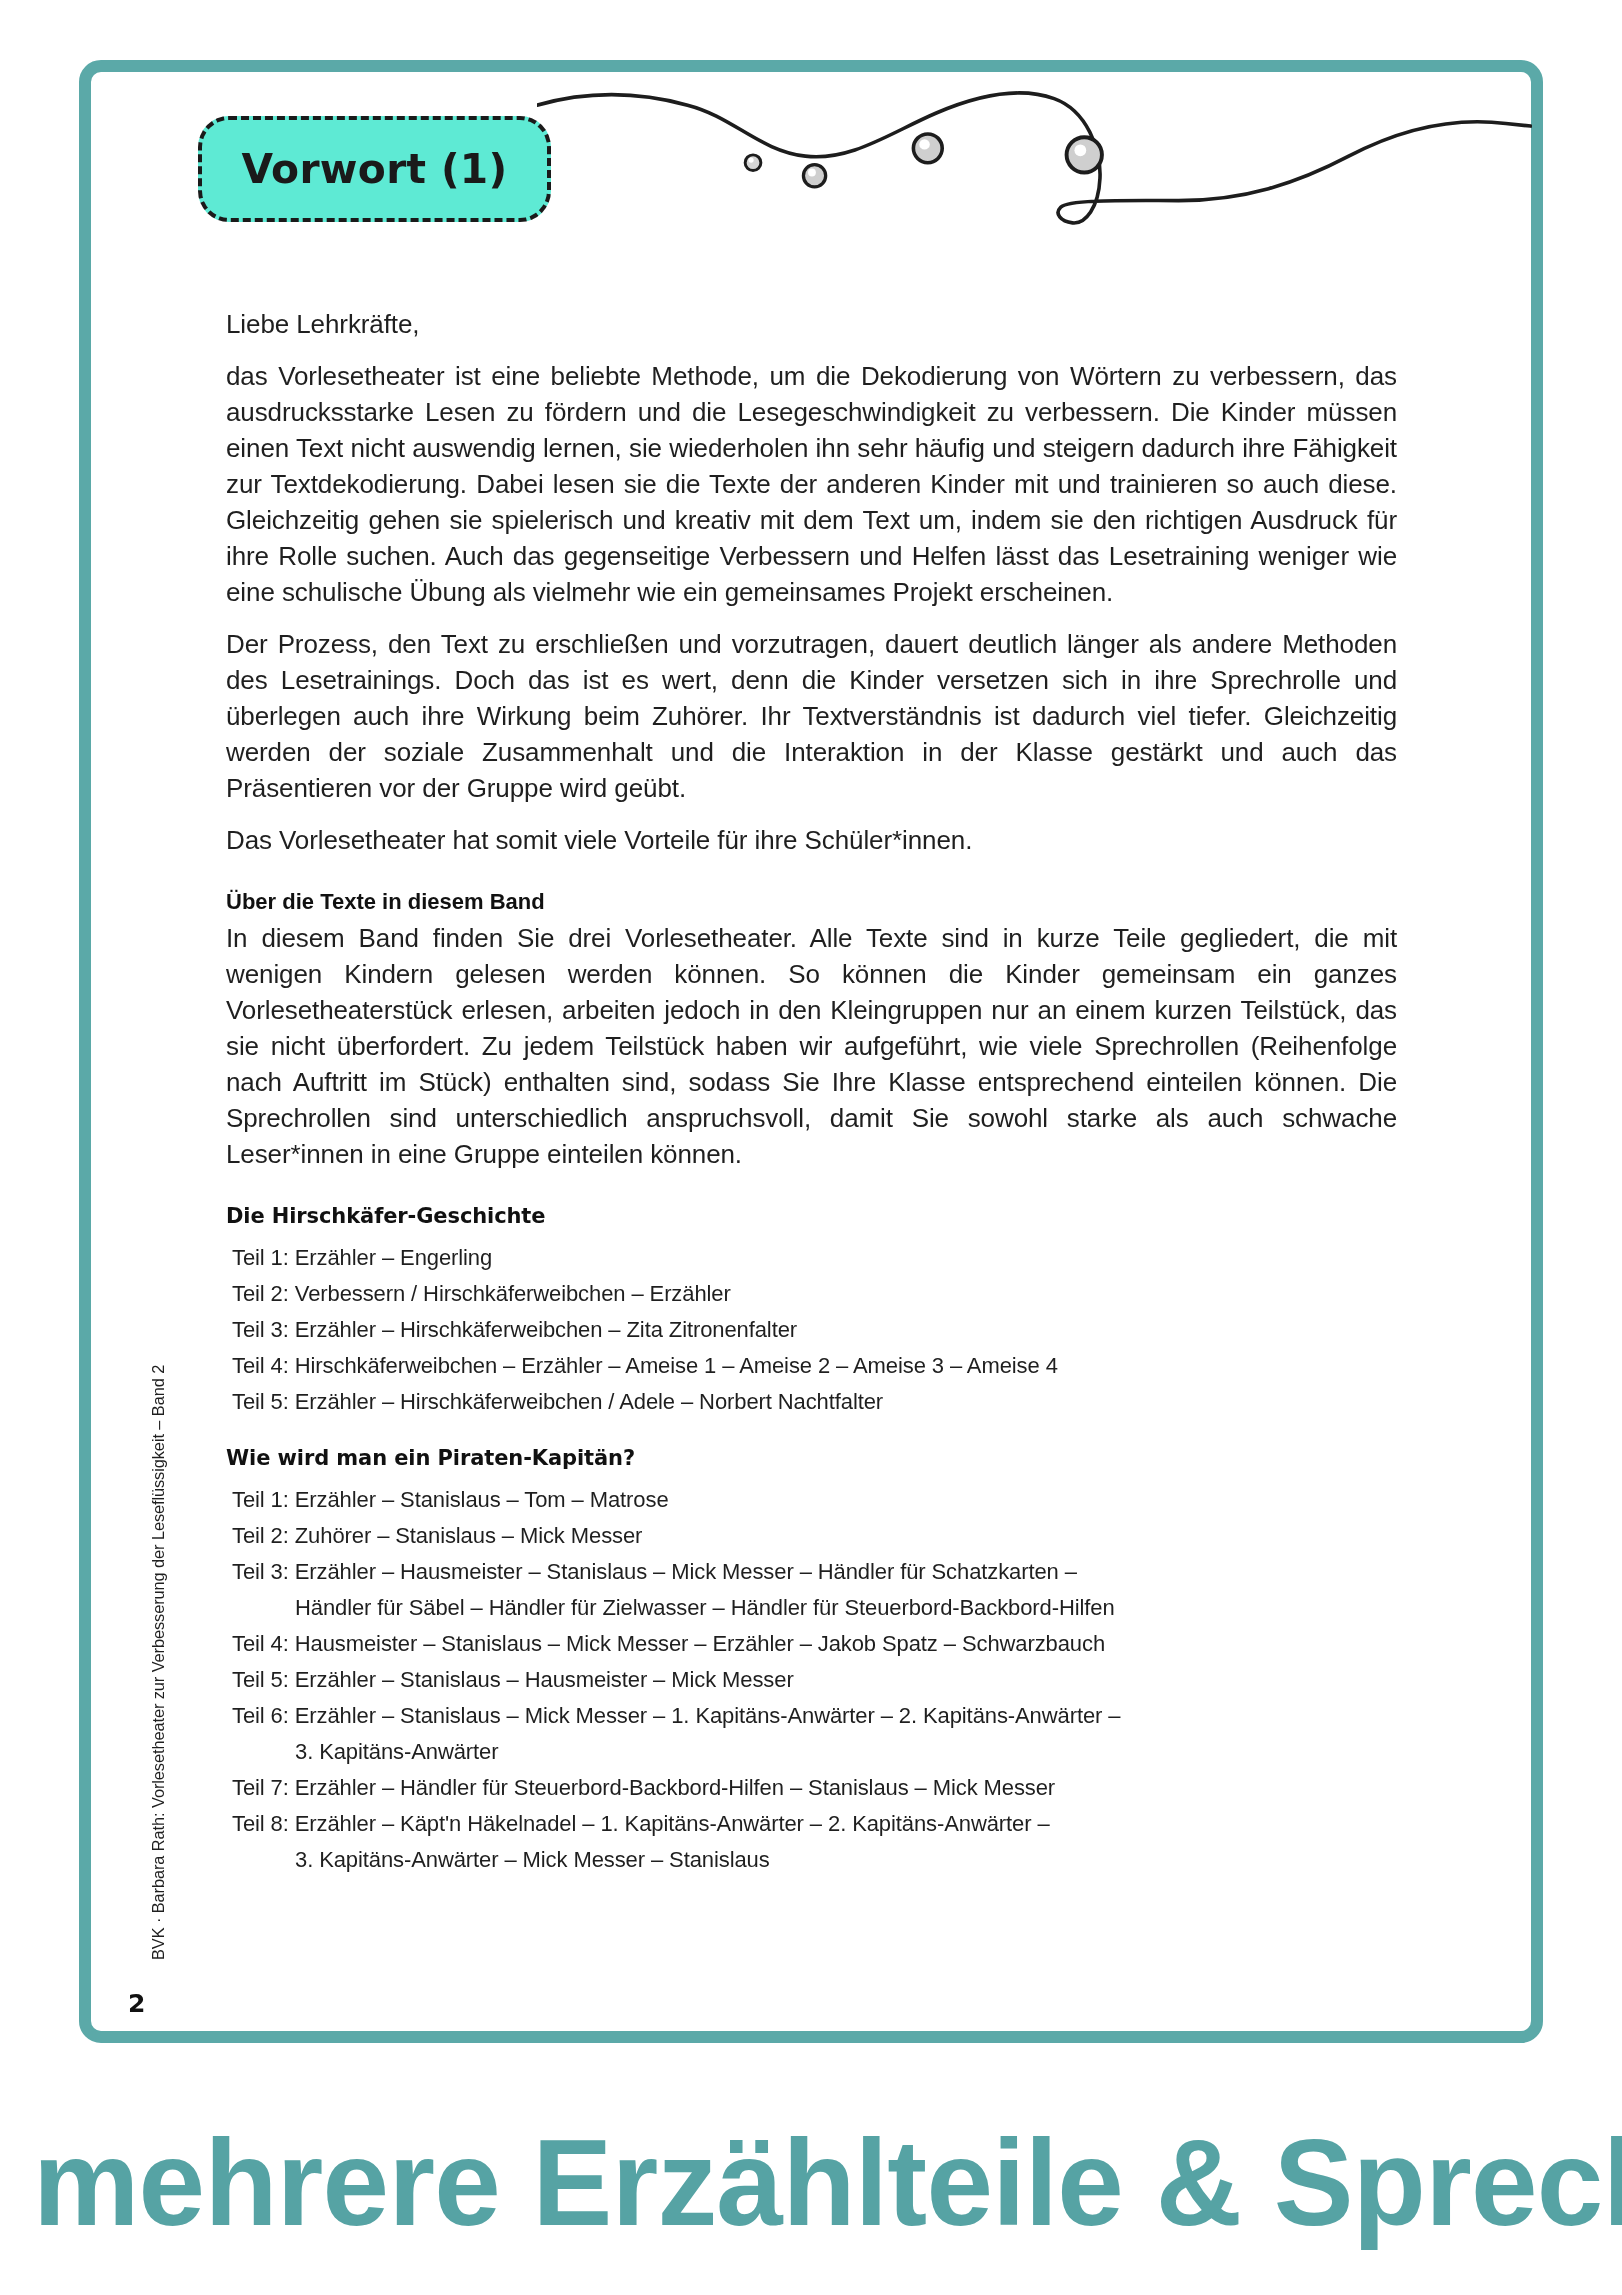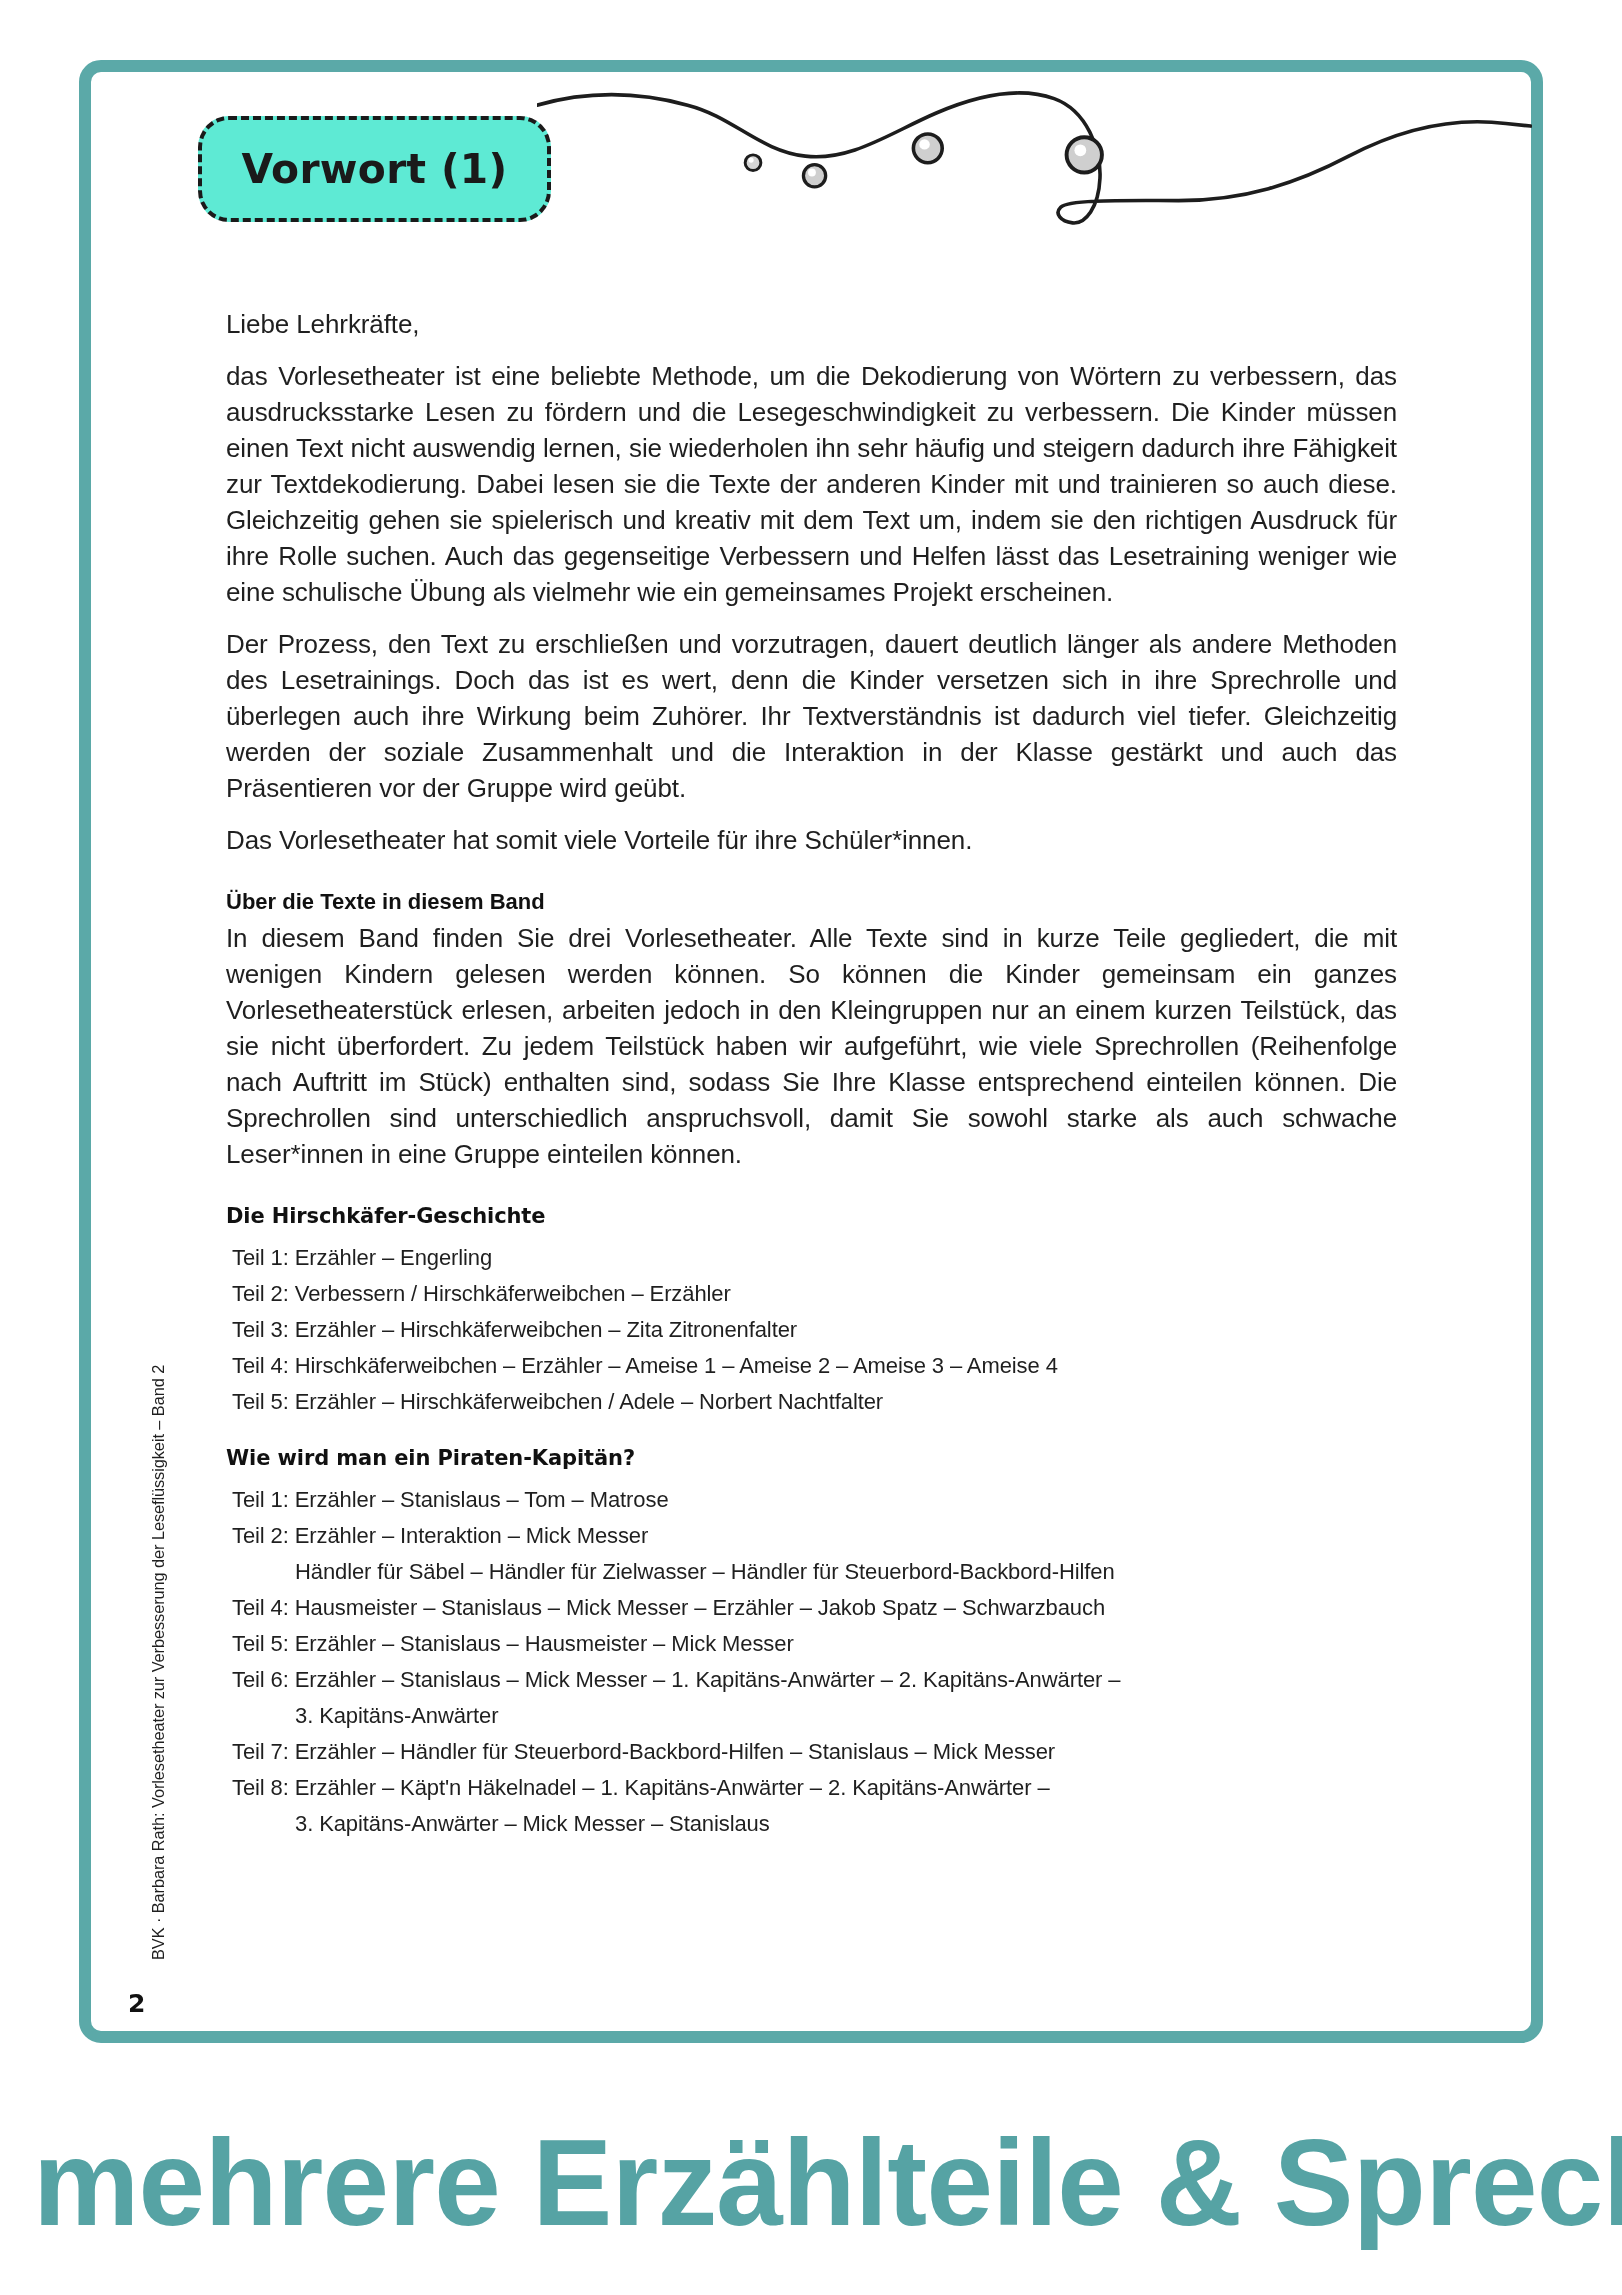--- a/index.html
+++ b/index.html
@@ -250,23 +250,24 @@
 
   <div class="block-gap-sm"></div>
 
   <p class="sub-head rounded">Wie wird man ein Piraten-Kapitän?</p>
 
   <ul class="roles-list">
     <li>
       <span>Teil 1: Erzähler – Stanislaus – Tom – Matrose</span>
     </li>
     <li>
-      <span>Teil 2: Erzähler – Interaktion – Mick Messer</span>
-    </li>
-    <li>
+      <span>Teil 2: Zuhörer – Stanislaus – Mick Messer</span>
+    </li>
+    <li>
+      <span>Teil 3: Erzähler – Hausmeister – Stanislaus – Mick Messer – Händler für Schatzkarten –</span>
       <span class="cont">Händler für Säbel – Händler für Zielwasser – Händler für Steuerbord-Backbord-Hilfen</span>
     </li>
     <li>
       <span>Teil 4: Hausmeister – Stanislaus – Mick Messer – Erzähler – Jakob Spatz – Schwarzbauch</span>
     </li>
     <li>
       <span>Teil 5: Erzähler – Stanislaus – Hausmeister – Mick Messer</span>
     </li>
     <li>
       <span>Teil 6: Erzähler – Stanislaus – Mick Messer – 1. Kapitäns-Anwärter – 2. Kapitäns-Anwärter –</span>

